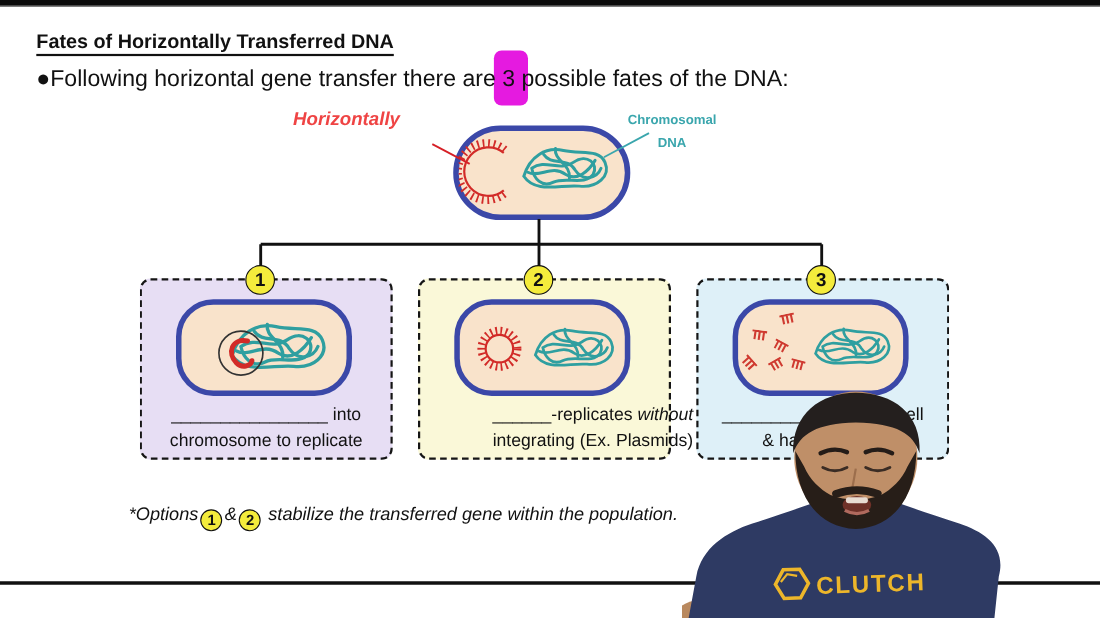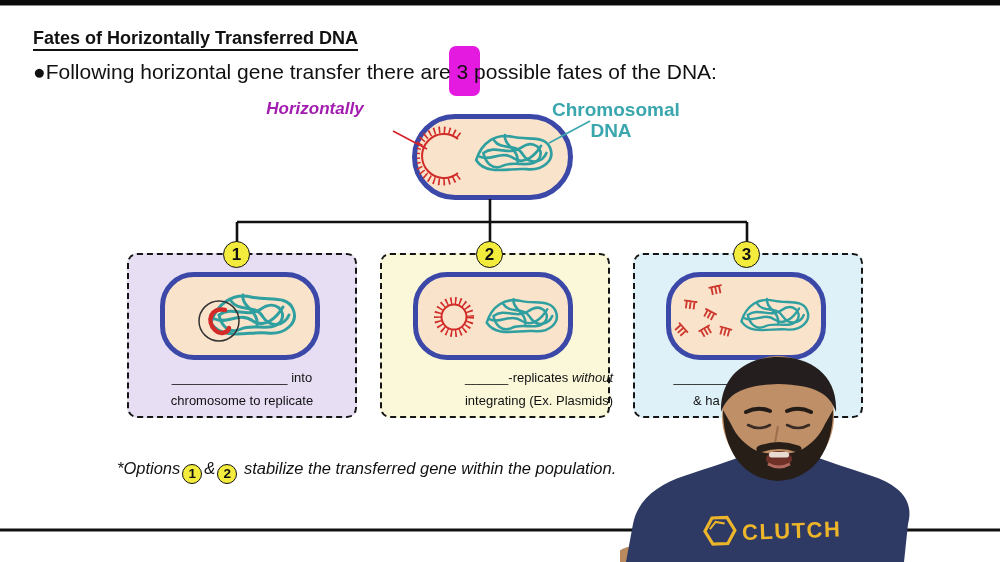--- a/index.html
+++ b/index.html
@@ -6,31 +6,31 @@
   body{
     width:1000px;height:562px;position:relative;background:#fff;
     font-family:"Liberation Sans",sans-serif;color:#111;overflow:hidden;
   }
   .topbar{position:absolute;left:0;top:0;width:1000px;height:5px;background:#0a0a0a;border-bottom:1px solid #8a8a8a;}
   .title{position:absolute;left:33px;top:28px;font-size:18px;font-weight:bold;z-index:1;}
   .title span{border-bottom:2.2px solid #111;padding-bottom:1px;}
   .bullet{position:absolute;left:33px;top:60px;font-size:21px;z-index:1;}
   .hl3{position:relative;font-weight:normal;}
   .hl3 .blk{position:absolute;left:-8px;top:-14px;width:31px;height:50px;background:#e51ae0;border-radius:7px;z-index:-1;}
-  .lbl-red{position:absolute;left:238px;top:98px;width:154px;text-align:center;color:#a21caf;
+  .lbl-red{position:absolute;left:238px;top:98px;width:154px;text-align:center;color:#ef4444;
     font-weight:bold;font-style:italic;font-size:17px;line-height:21px;z-index:1;}
   .lbl-teal{position:absolute;left:552px;top:99px;width:118px;text-align:center;color:#3aa6ad;
-    font-weight:bold;font-size:19px;line-height:21px;z-index:1;}
+    font-weight:bold;font-size:12px;line-height:21px;z-index:1;}
   .cell{position:absolute;background:#f9e3cb;border:5px solid #3b48a8;box-sizing:border-box;}
   .cell svg{position:absolute;left:0;top:0;}
   .topcell{left:412px;top:114px;width:161px;height:86px;border-radius:43px;z-index:1;}
   .box{position:absolute;top:253px;width:230px;height:165px;border:2.5px dashed #151515;
     border-radius:10px;box-sizing:border-box;z-index:1;}
   .box .cell{left:31px;top:17px;width:160px;height:88px;border-radius:34px;}
-  .cap{position:absolute;width:100%;text-align:center;font-size:13px;line-height:22px;}
+  .cap{position:absolute;width:100%;text-align:center;font-size:16px;line-height:22px;}
   .cap1{top:112px;}
   .cap2{top:135px;}
   .cap2.left{text-align:left;padding-left:58px;box-sizing:border-box;}
   .numcirc{position:absolute;top:241px;width:27px;height:27px;border-radius:50%;background:#f4ec3c;
     border:1.7px solid #111;box-sizing:border-box;display:flex;align-items:center;justify-content:center;
     font-weight:bold;font-size:17px;z-index:3;}
   .overlay{position:absolute;left:0;top:0;z-index:2;pointer-events:none;}
   .footnote{position:absolute;left:117px;top:429px;font-size:16.5px;font-style:italic;z-index:1;white-space:nowrap;margin-top:30px;}
   .fn-circ{display:inline-flex;width:20px;height:20px;border-radius:50%;background:#f4ec3c;border:1.5px solid #111;
     box-sizing:border-box;align-items:center;justify-content:center;font-style:normal;font-weight:bold;

